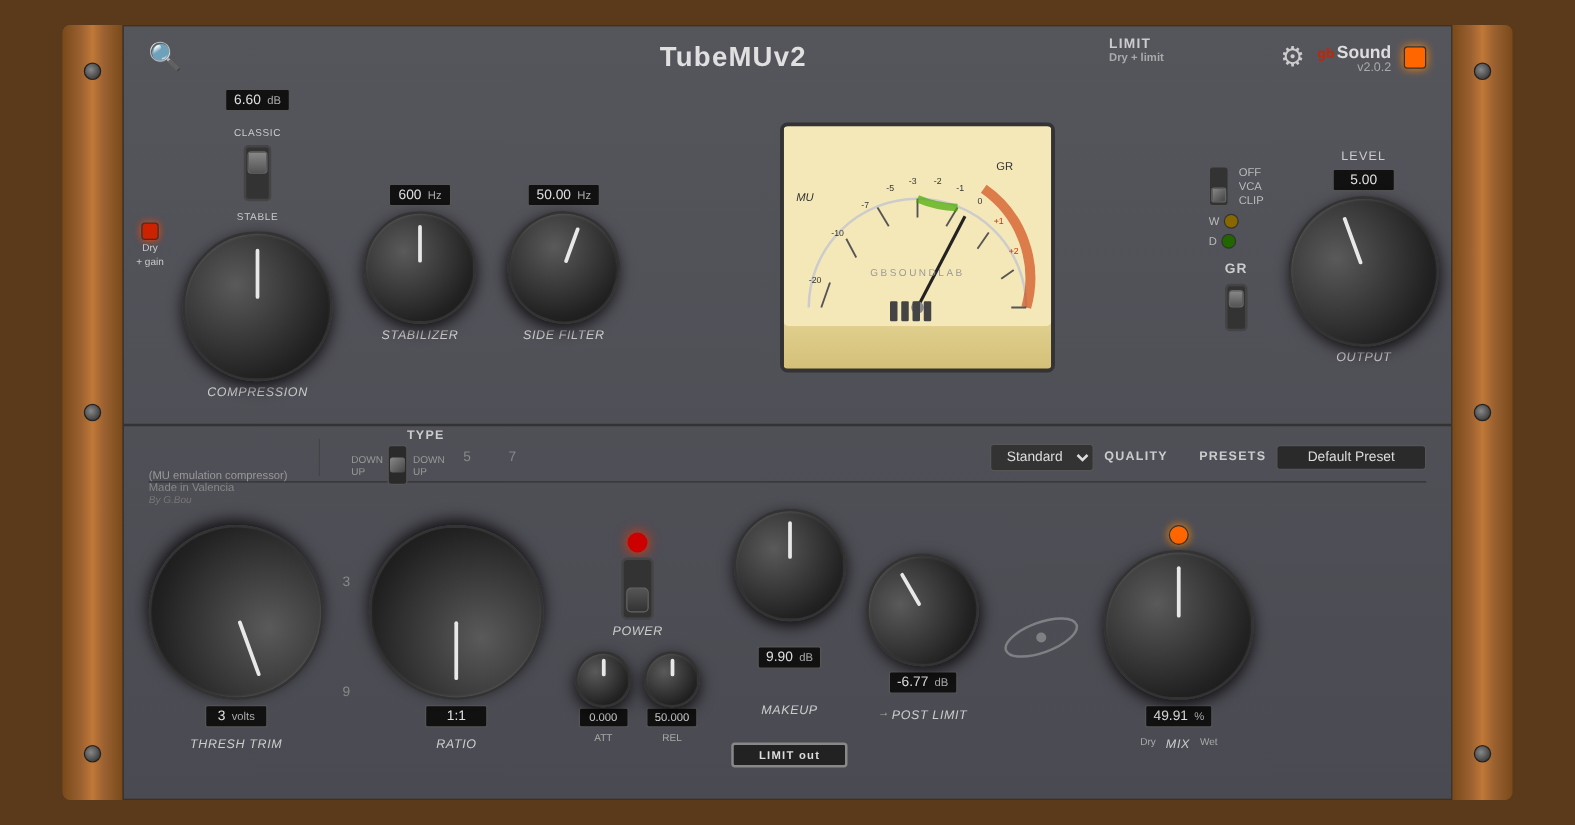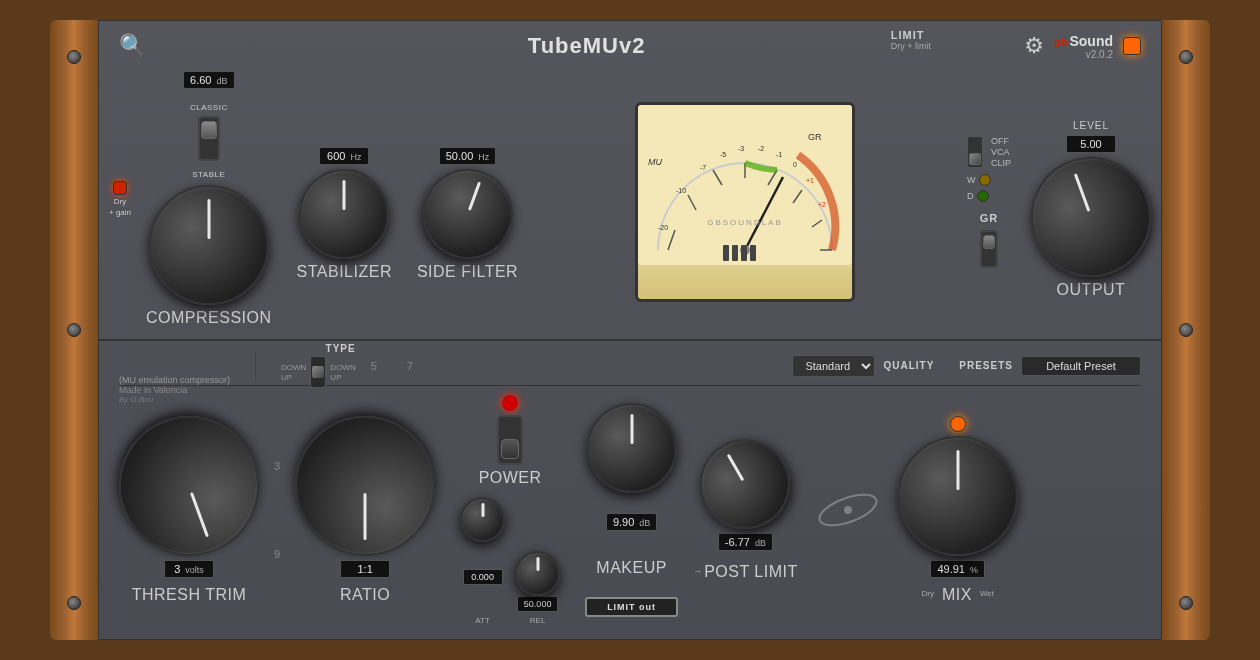--- a/index.html
+++ b/index.html
@@ -92,24 +92,25 @@
       height: 90px;
     }
 
     .knob-xlarge {
       width: 140px;
       height: 140px;
     }
 
     .knob-label {
       color: #ccc;
-      font-size: 16px;
+      font-size: 10px;
       margin-top: 4px;
       text-align: right;
       letter-spacing: 0.5px;
+      font-style: italic;
     }
 
     .knob-value-box {
       background: #111;
       color: #e0e0e0;
       font-size: 11px;
       padding: 2px 6px;
       border: 1px solid #555;
       border-radius: 2px;
       margin-bottom: 4px;
@@ -406,21 +407,21 @@
             </div>
             <span style="color:#aaa; font-size:10px;">v2.0.2</span>
           </div>
           <div class="led led-orange-lit" style="width:18px; height:18px; border-radius:3px;"></div>
         </div>
       </div>
 
       <div style="position:absolute; top:8px; right:230px; display:flex; flex-direction:column; align-items:flex-start;">
         <span style="color:#ccc; font-size:11px; font-weight:bold; letter-spacing:1px;">LIMIT</span>
         <div style="display:flex; align-items:center; gap:6px;">
-          <span style="color:#aaa; font-size:9px;">Dry + limit</span>
+          <span style="color:#aaa; font-size:9px;font-weight:bold;">Dry + limit</span>
         </div>
       </div>
 
       <div class="top-controls-row">
 
         <div style="display:flex; flex-direction:column; align-items:center; gap:2px; margin-right:5px;">
           <div class="led led-red"></div>
           <span style="color:#ccc; font-size:8px;">Dry</span>
           <span style="color:#ccc; font-size:8px;">+ gain</span>
         </div>
@@ -637,21 +638,21 @@
         </div>
 
         <div class="power-section" style="margin:0 10px;">
           <div class="power-led"></div>
           <div class="power-toggle">
             <div class="power-handle"></div>
           </div>
           <span class="knob-label" style="margin-top:4px;">POWER</span>
 
           <div class="small-knob-group" style="margin-top:10px;">
-            <div style="display:flex; flex-direction:column; align-items:center;gap:27px;">
+            <div style="display:flex; flex-direction:column; align-items:center;">
               <div class="knob knob-tiny"></div>
               <div class="knob-value-box" style="font-size:9px; min-width:40px;">
                 <span>0.000</span>
               </div>
               <span style="color:#aaa; font-size:8px;">ATT</span>
             </div>
             <div style="display:flex; flex-direction:column; align-items:center;">
               <div class="knob knob-tiny"></div>
               <div class="knob-value-box" style="font-size:9px; min-width:40px;">
                 <span>50.000</span>

